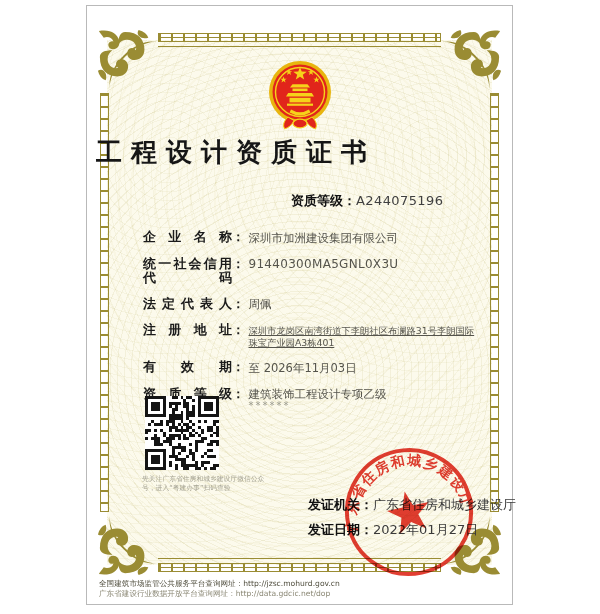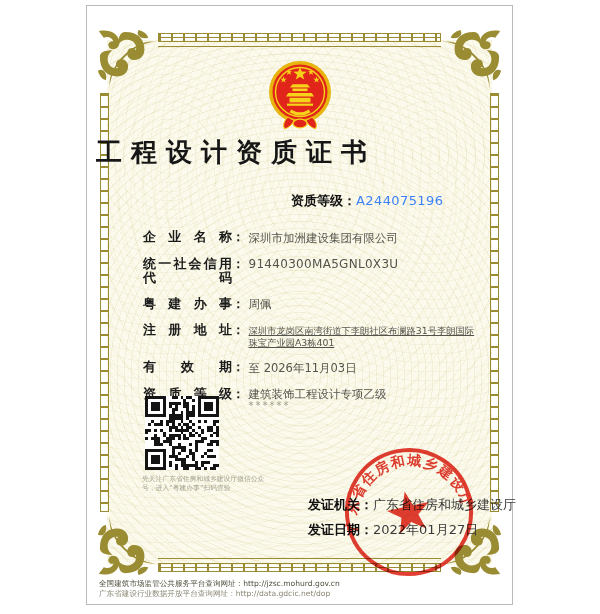--- a/index.html
+++ b/index.html
@@ -49,21 +49,21 @@
   .corner.bl{left:-4px;bottom:-5px;transform:scaleY(-1);}
   .corner.br{right:-4px;bottom:-5px;transform:scale(-1,-1);}
   
   .emblem{position:absolute;left:50%;top:51px;transform:translateX(-50%);}
   .title{
     position:absolute;top:129px;left:0;width:100%;text-align:left;
     font-size:26px;font-weight:bold;color:#161616;letter-spacing:9px;text-indent:9px;
   }
   .certno{position:absolute;top:186px;left:204px;font-size:13px;color:#222;}
   .certno .lbl{font-weight:bold;color:#111;}
-  .certno .val{color:#3b82f6;letter-spacing:.4px;}
+  .certno .val{color:#404040;letter-spacing:.4px;}
   .fields{position:absolute;left:56px;top:224px;right:36px;}
   .frow{display:flex;align-items:flex-start;margin-bottom:12px;}
   .flabel{
     width:89px;flex:0 0 89px;font-weight:bold;font-size:13px;color:#1b1b1b;
     text-align:justify;text-align-last:justify;line-height:14px;
   }
   .fcolon{font-weight:bold;font-size:12.5px;color:#1b1b1b;margin-right:4px;line-height:14px;}
   .fvalue{font-size:11.5px;color:#55544c;line-height:14px;padding-top:.5px;}
   .frow.addr .fvalue{font-size:9.3px;line-height:11.5px;max-width:240px;padding-top:2px;text-decoration:underline;}
   .frow.code .fvalue{font-size:12px;letter-spacing:.3px;}
@@ -188,21 +188,21 @@
       <span class="flabel">企业名称</span>
       <span class="fcolon">：</span>
       <span class="fvalue">深圳市加洲建设集团有限公司</span>
     </div>
     <div class="frow code">
       <span class="flabel">统一社会信用代码</span>
       <span class="fcolon">：</span>
       <span class="fvalue">91440300MA5GNL0X3U</span>
     </div>
     <div class="frow">
-      <span class="flabel">粤建办事</span>
+      <span class="flabel">法定代表人</span>
       <span class="fcolon">：</span>
       <span class="fvalue">周佩</span>
     </div>
     <div class="frow addr">
       <span class="flabel">注册地址</span>
       <span class="fcolon">：</span>
       <span class="fvalue">深圳市龙岗区南湾街道下李朗社区布澜路31号李朗国际珠宝产业园A3栋401</span>
     </div>
     <div class="frow">
       <span class="flabel">有效期</span>

